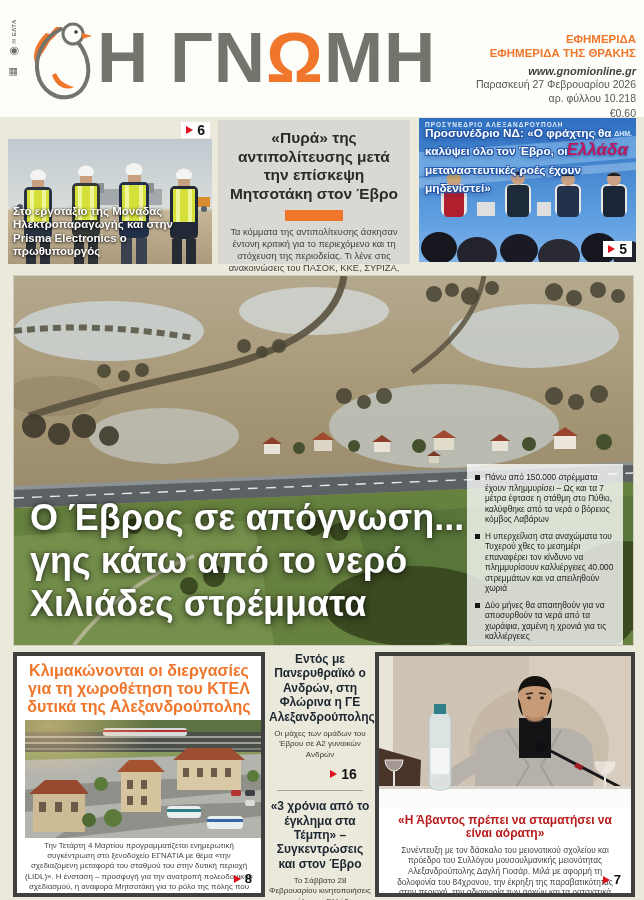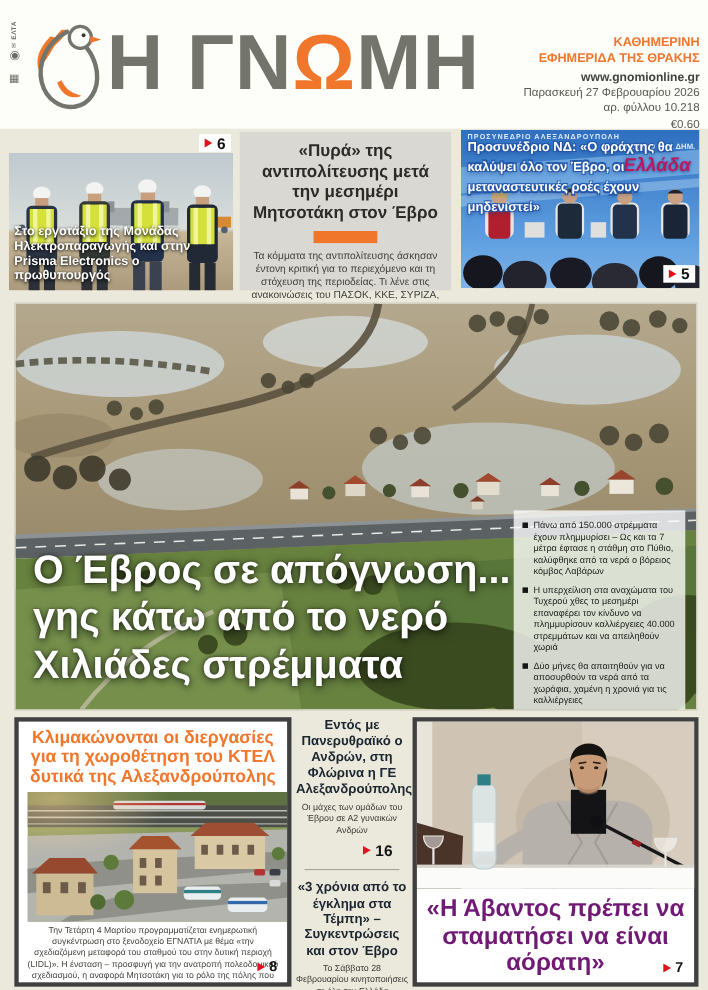--- a/index.html
+++ b/index.html
@@ -5,21 +5,21 @@
   html,body{margin:0;padding:0;background:#d8d6cc;}
   .page{position:relative;width:644px;height:900px;background:#ebe8dc;overflow:hidden;
         font-family:"Liberation Sans","DejaVu Sans",sans-serif;}
   .hdr{position:absolute;left:0;top:0;width:644px;height:117px;background:#fdfdfa;}
   .side-logos{position:absolute;left:3px;top:28px;width:20px;display:flex;flex-direction:column;gap:9px;align-items:center;color:#6d6d66;}
   .side-logo{transform:rotate(-90deg);font-size:6px;font-weight:bold;letter-spacing:.5px;white-space:nowrap;}
   .masthead-title{position:absolute;left:97px;top:22px;font-size:71px;font-weight:bold;color:#73746c;line-height:1;letter-spacing:1px;}
   .masthead-title .omega{color:#f0762b;}
   .header-info{position:absolute;right:8px;top:33px;text-align:right;}
   .tagline{color:#f0762b;font-weight:bold;font-size:11.5px;line-height:1.2;}
-  .website{font-size:11px;font-weight:bold;color:#3e433d;margin-top:4px;}
+  .website{font-size:11px;font-weight:bold;color:#3e433d;margin-top:4px;font-style:italic;}
   .meta-line{font-size:10.5px;color:#565950;line-height:1.4;}
   .pg{display:inline-flex;align-items:center;gap:4px;font-weight:bold;color:#121212;}
   .tri{width:0;height:0;border-left:7px solid #e0121f;border-top:4.5px solid transparent;border-bottom:4.5px solid transparent;display:inline-block;}
   
   .story-pm{position:absolute;left:8px;top:122px;width:204px;height:142px;}
   .pm-badge{position:absolute;right:2px;top:0;background:#fff;padding:0 5px;font-size:14px;z-index:3;}
   .pm-photo{position:absolute;left:0;top:17px;width:204px;height:125px;}
   .pm-caption{position:absolute;left:5px;bottom:5px;right:4px;color:#fff;font-weight:bold;font-size:11.5px;line-height:1.18;
               text-shadow:0 1px 3px rgba(0,0,0,.8),0 0 2px rgba(0,0,0,.6);z-index:2;}
   .story-opposition{position:absolute;left:218px;top:120px;width:192px;height:144px;background:#d9d8d3;
@@ -53,21 +53,21 @@
   .ktel-photo{width:236px;height:118px;margin:4px auto 3px;display:block;}
   .ktel-body{font-size:7.9px;color:#44443f;line-height:1.28;margin:0;}
   .ktel-pg{position:absolute;right:9px;bottom:7px;font-size:13px;}
   .mid-col{position:absolute;left:269px;top:652px;width:102px;height:245px;text-align:center;}
   .mid-headline{font-size:12px;font-weight:bold;color:#1c2630;line-height:1.2;margin:0;}
   .mid-sub{font-size:8px;color:#3a3a36;line-height:1.3;margin:5px 0 4px;}
   .mid-pg{font-size:14px;padding-left:47px;}
   .mid-divider{border:none;border-top:1px solid #a4a49b;margin:8px 8px;}
   .story-avantos{left:375px;top:652px;width:260px;height:245px;text-align:center;overflow:hidden;}
   .av-photo{display:block;width:258px;height:152px;}
-  .av-headline{font-size:22px;font-weight:bold;color:#701a75;line-height:1.12;margin:6px 6px 4px;}
+  .av-headline{font-size:12px;font-weight:bold;color:#b91c1c;line-height:1.12;margin:6px 6px 4px;}
   .av-body{font-size:8.3px;color:#44443f;line-height:1.28;margin:0 10px;}
   .av-pg{position:absolute;right:10px;bottom:6px;font-size:13px;}
 </style>
 </head>
 <body>
 
 <div class="page">
 
   <header class="hdr">
     <div class="side-logos">
@@ -88,21 +88,21 @@
       <path d="M56,16 L66,19 L56,22 Z" fill="#f0762b"></path>
       <path d="M26,58 C30,70 40,74 48,70 C40,68 33,64 30,56 Z" fill="#f0762b"></path>
     </svg>
 
     <div class="masthead-title">
       <span>Η ΓΝ</span><span class="omega">Ω</span><span>ΜΗ</span>
     </div>
 
     <div class="header-info">
       <div class="tagline">
-        <div>ΚΑΘΗΜΕΡΙΝΗ</div>
+        <div>ΕΦΗΜΕΡΙΔΑ</div>
         <div>ΕΦΗΜΕΡΙΔΑ ΤΗΣ ΘΡΑΚΗΣ</div>
       </div>
       <div class="website">www.gnomionline.gr</div>
       <div class="meta-line">Παρασκευή 27 Φεβρουαρίου 2026</div>
       <div class="meta-line">αρ. φύλλου 10.218</div>
       <div class="meta-line">€0.60</div>
     </div>
   </header>
 
   <article class="story-pm">
@@ -166,21 +166,21 @@
         <rect x="168" y="50" width="4" height="33" fill="#eef59a"></rect>
           <rect x="180" y="50" width="4" height="33" fill="#eef59a"></rect>
         <rect x="164" y="100" width="10" height="25" fill="#262b33"></rect>
           <rect x="178" y="100" width="10" height="25" fill="#262b33"></rect>
       </g>
     </svg>
     <div class="pm-caption">Στο εργοτάξιο της Μονάδας Ηλεκτροπαραγωγής και στην Prisma Electronics ο πρωθυπουργός</div>
   </article>
 
   <article class="story-opposition">
-    <h2 class="opp-headline" style="margin:0;">«Πυρά» της αντιπολίτευσης μετά την μεσημέρι Μητσοτάκη στον Έβρο</h2>
+    <h2 class="opp-headline" style="margin:0;">«Πυρά» της αντιπολίτευσης μετά την επίσκεψη Μητσοτάκη στον Έβρο</h2>
     <div class="opp-bar"></div>
     <p class="opp-summary">Τα κόμματα της αντιπολίτευσης άσκησαν έντονη κριτική για το περιεχόμενο και τη στόχευση της περιοδείας. Τι λένε στις ανακοινώσεις του ΠΑΣΟΚ, ΚΚΕ, ΣΥΡΙΖΑ, Νέα Αριστερά</p>
     <div class="opp-pg"><span class="pg">
           <i class="tri"></i>
           <b>4</b>
         </span></div>
   </article>
 
   <article class="story-nd">
     <svg class="nd-photo" viewBox="0 0 217 144" preserveAspectRatio="none">

